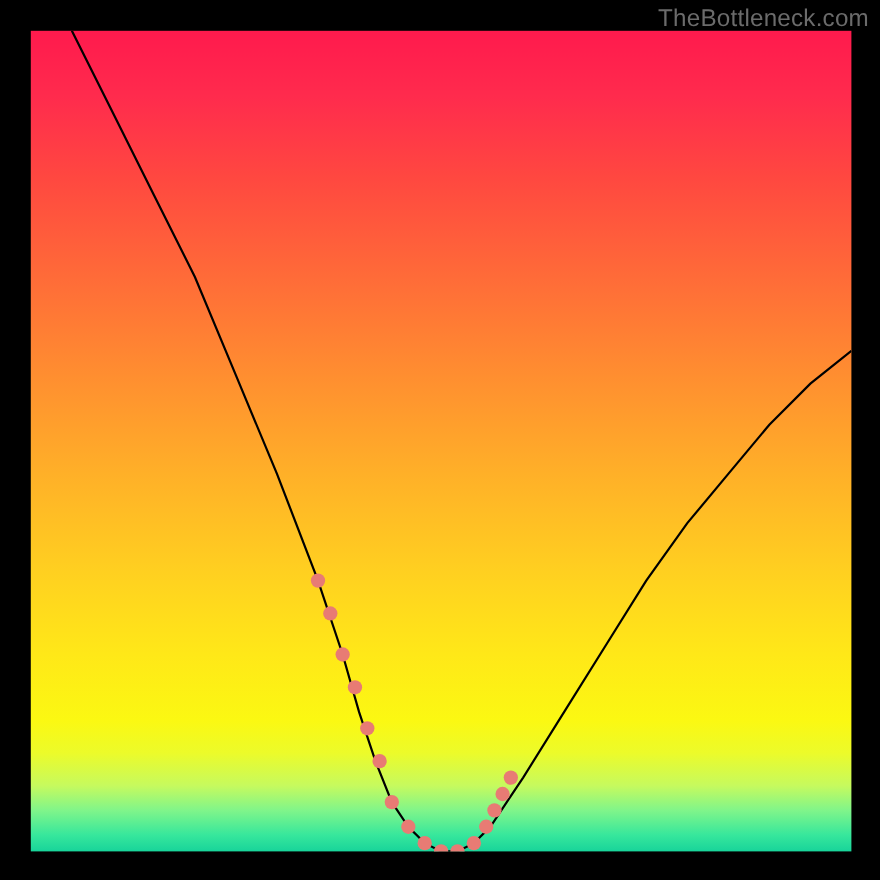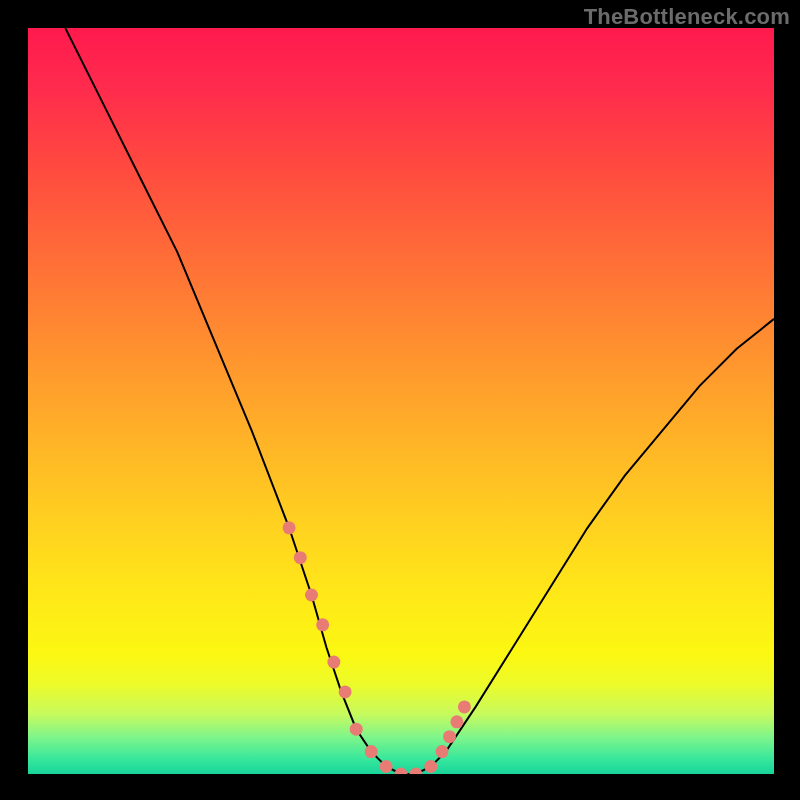--- a/index.html
+++ b/index.html
@@ -38,21 +38,21 @@
       #37e79c 98%,
       #18d49a 100%
     );
   }
   .watermark {
     position: absolute;
     top: 4px;
     right: 10px;
     font-family: Arial, Helvetica, sans-serif;
     font-size: 22px;
-    font-weight: 700;
+    font-weight: 400;
     color: #6b6b6b;
     letter-spacing: 0.2px;
   }
   svg {
     position: absolute;
     left: 0;
     top: 0;
   }
 </style>
 </head>

